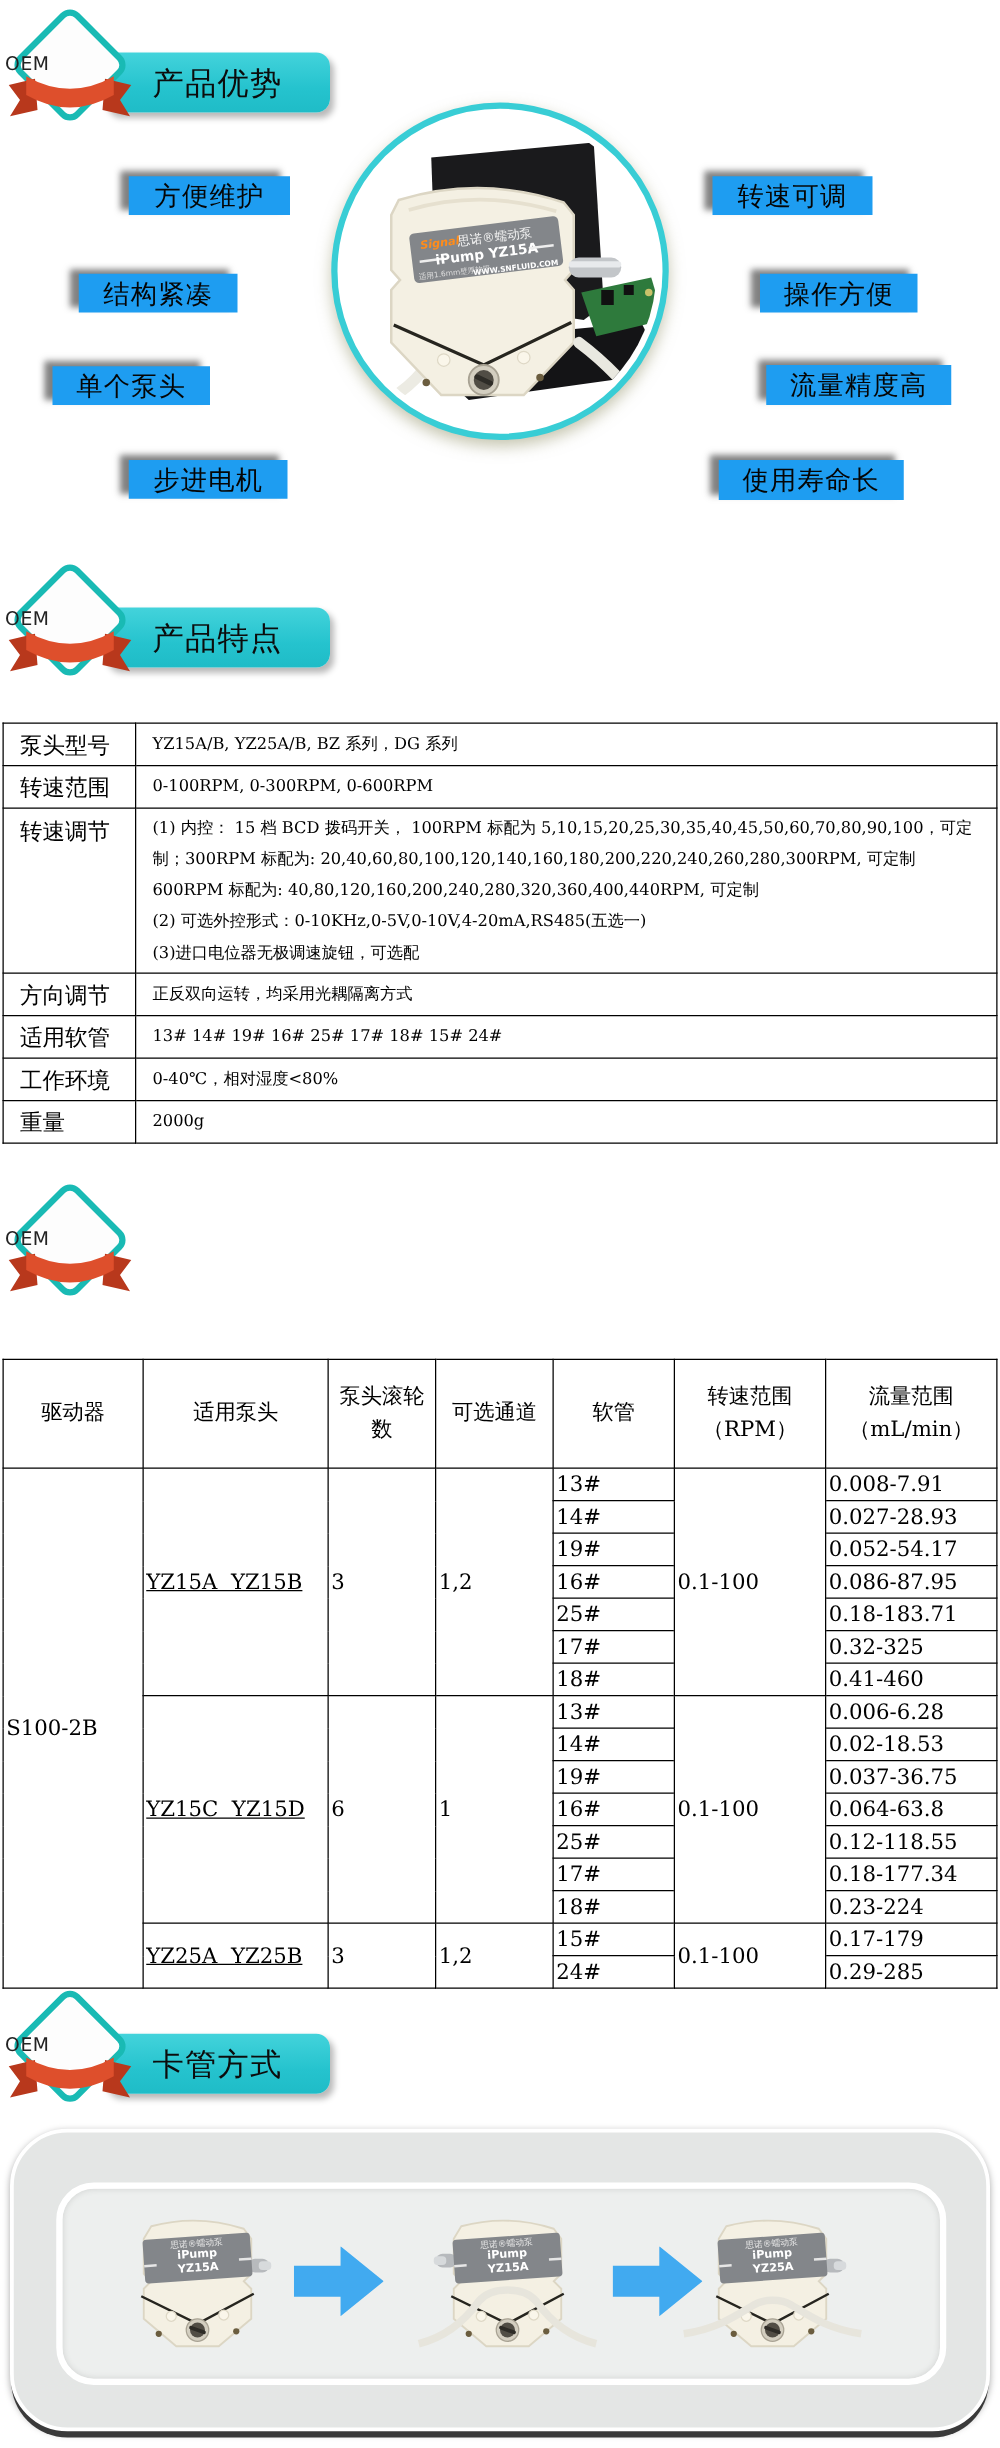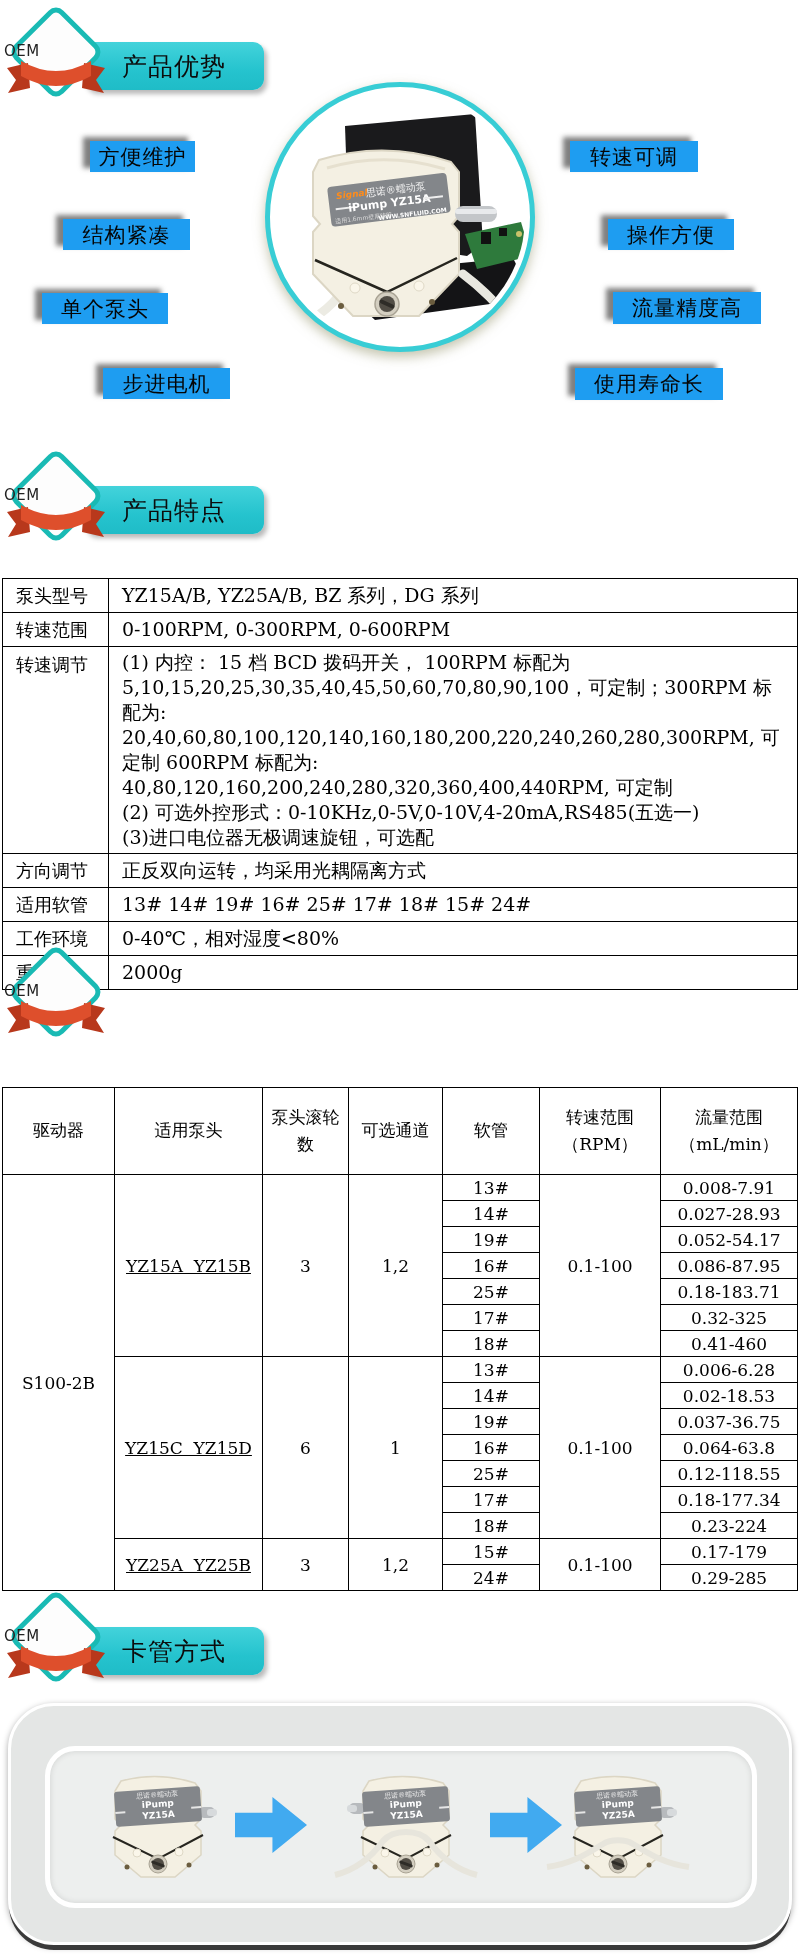--- a/index.html
+++ b/index.html
@@ -30,25 +30,25 @@
         box-sizing:border-box;box-shadow:0 5px 12px rgba(150,150,110,.55);}
   .hero-photo{width:250px;height:250px;border-radius:50%;overflow:hidden;background:#fff;}
   .hero-photo svg{display:block;}
 
   
   .spec-table{position:absolute;left:2px;top:578px;width:795px;
         border-collapse:collapse;table-layout:fixed;
         font-family:"DejaVu Serif","DejaVu Sans",serif;}
   .spec-table td{border:1.5px solid #000;vertical-align:middle;}
   .spec-label{width:106px;font-size:18px;padding:3px 4px 3px 13px;height:27px;}
-  .spec-value{font-size:19px;padding:3px 8px 3px 13px;white-space:pre-line;line-height:25px;}
+  .spec-value{font-size:13px;padding:3px 8px 3px 13px;white-space:pre-line;line-height:25px;}
 
   
   .sel-table{position:absolute;left:2px;top:1087px;width:795px;
-        border-collapse:collapse;table-layout:fixed;text-align:center;
+        border-collapse:collapse;table-layout:fixed;
         font-family:"DejaVu Serif","DejaVu Sans",serif;font-size:17px;}
   .sel-table th,.sel-table td{border:1.5px solid #000;vertical-align:middle;padding:0 2px;}
   .sel-table th{height:86px;font-weight:normal;font-size:17px;line-height:1.6;}
   .sel-table td{height:25px;}
   .ws-pre{white-space:pre;text-decoration:underline;}
 
   
   .clamp-box{position:absolute;left:8px;top:1703px;width:784px;height:242px;
         box-sizing:border-box;background:#e4e6e5;border:3px solid #fff;border-radius:46px;
         box-shadow:0 6px 0 -1px #3a3a3a,0 2px 6px rgba(0,0,0,.35);}
@@ -133,21 +133,21 @@
         <circle cx="112" cy="212" r="8" fill="#514d45"></circle>
         <rect x="104" y="210" width="16" height="4" rx="2" fill="#2e2c27" transform="rotate(25 112 212)"></rect>
         <circle cx="80" cy="196" r="5" fill="#faf6ea" stroke="#ded8c6"></circle>
         <circle cx="144" cy="194" r="5" fill="#faf6ea" stroke="#ded8c6"></circle>
         <circle cx="66" cy="214" r="3" fill="#6b5d3f"></circle>
         <circle cx="157" cy="210" r="3" fill="#6b5d3f"></circle>
       </svg>
     </div>
   </div>
 
-  <div class="feat-label" style="left:90px;top:141px;width:105px;height:31px">方便维护</div>
+  <div class="feat-label" style="left:103px;top:141px;width:129px;height:31px">方便维护</div>
   <div class="feat-label" style="left:63px;top:219px;width:127px;height:31px">结构紧凑</div>
   <div class="feat-label" style="left:42px;top:293px;width:126px;height:31px">单个泵头</div>
   <div class="feat-label" style="left:103px;top:368px;width:127px;height:31px">步进电机</div>
   <div class="feat-label" style="left:570px;top:141px;width:128px;height:31px">转速可调</div>
   <div class="feat-label" style="left:608px;top:219px;width:126px;height:31px">操作方便</div>
   <div class="feat-label" style="left:613px;top:292px;width:148px;height:32px">流量精度高</div>
   <div class="feat-label" style="left:575px;top:368px;width:148px;height:32px">使用寿命长</div>
 
   <div class="sec-header" style="top:452px">
     <div class="hbar">产品特点</div>

